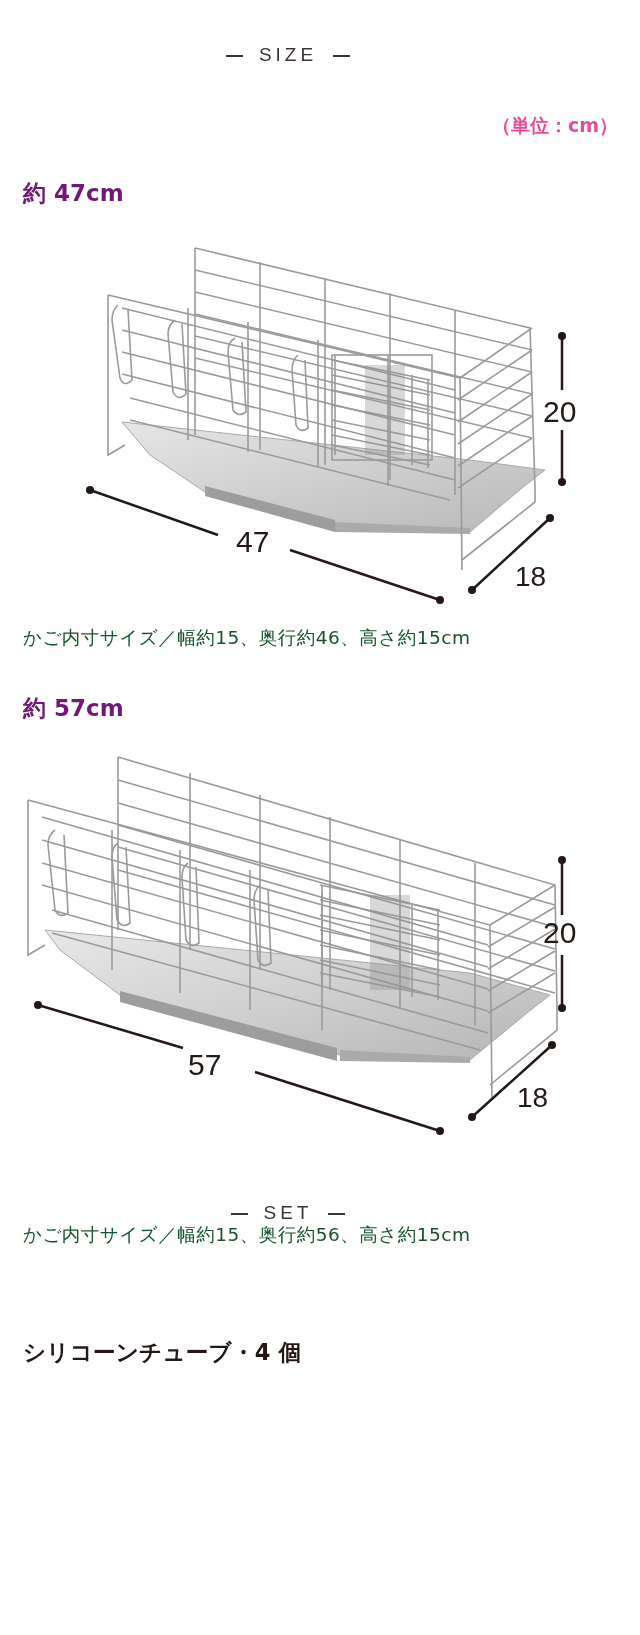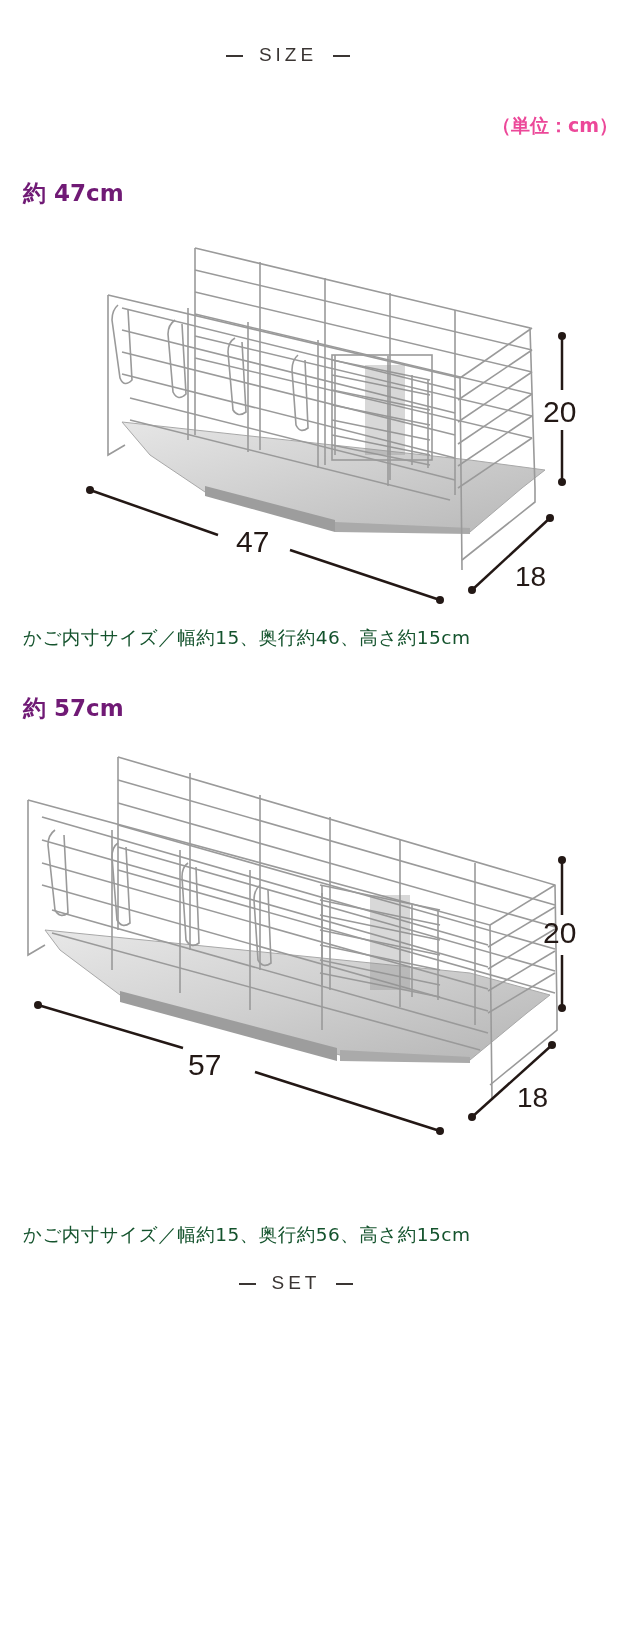--- a/index.html
+++ b/index.html
@@ -211,18 +211,19 @@
       <circle cx="552" cy="300" r="4" fill="#231815"></circle>
       <line x1="552" y1="300" x2="472" y2="372" stroke="#231815" stroke-width="2.5"></line>
       <circle cx="472" cy="372" r="4" fill="#231815"></circle>
       <text class="dimtext" x="517" y="362" font-size="28">18</text>
     </g>
   </svg>
 </div>
 
 <div class="inner-size" style="top:1222px;">かご内寸サイズ／幅約15、奥行約56、高さ約15cm</div>
 
-<div class="section-title" style="top:1272px;padding-left:8px;">
+<div class="section-title" style="top:1202px;">
   <span class="dash"></span><span>SET</span><span class="dash"></span>
 </div>
 
 <div class="set-text" style="top:1328px;">
+  <div>シリコーンチューブ・4 個</div>
 </div>
 
 </body></html>

